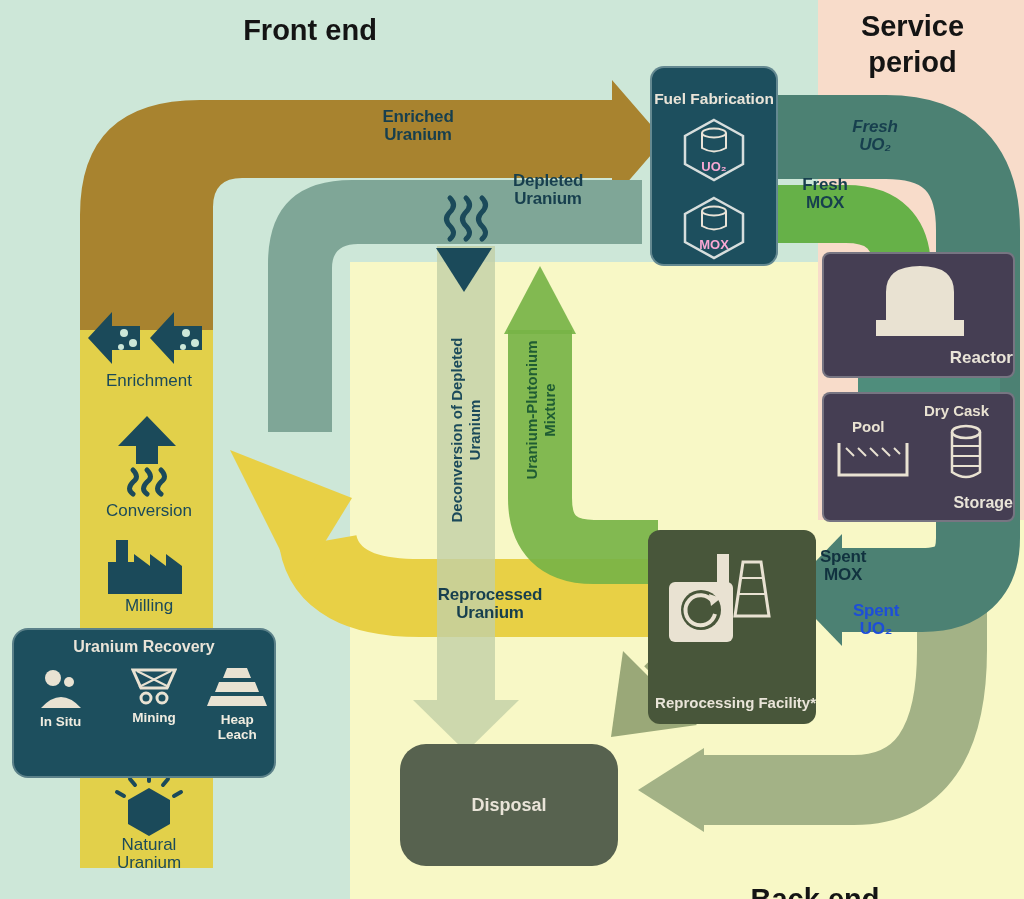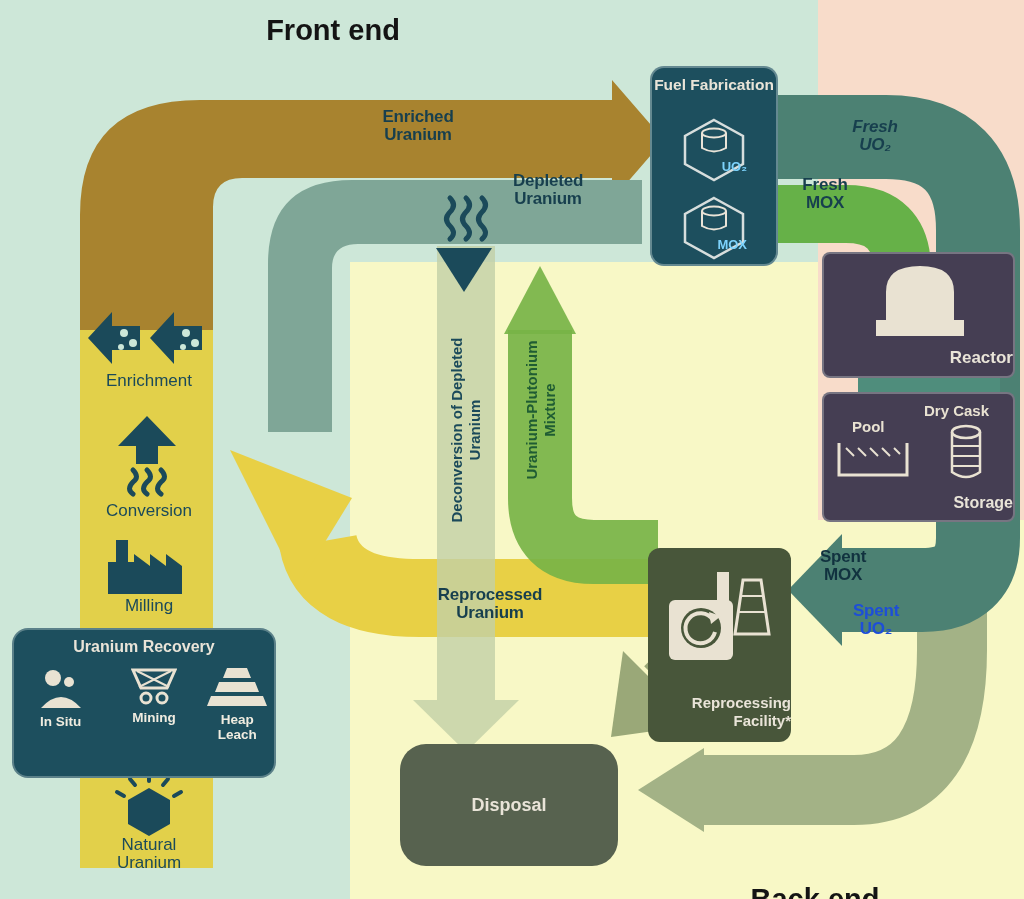--- a/index.html
+++ b/index.html
@@ -12,30 +12,30 @@
                 text-align:center;line-height:1.25;}
   .flow-label{position:absolute;font-weight:bold;font-size:17px;line-height:1.05;
               color:#173f4e;text-align:center;letter-spacing:-0.2px;}
   .vlabel{position:absolute;font-weight:bold;font-size:15px;line-height:1.2;
           text-align:center;transform:rotate(-90deg);}
   .icon-label{position:absolute;font-weight:normal;font-size:17px;color:#1b4a5a;
               text-align:center;line-height:1.05;}
   .node{position:absolute;color:#e9e4d8;}
   .fuelfab{left:650px;top:66px;width:128px;height:200px;background:#1d4f5e;
            border-radius:14px;border:2px solid rgba(235,245,240,.35);box-sizing:border-box;}
-  .fuelfab .title{position:absolute;top:8px;left:0;width:100%;text-align:center;
+  .fuelfab .title{position:absolute;top:22px;left:0;width:100%;text-align:center;
                   font-weight:bold;font-size:15.5px;line-height:1.15;}
   .hex-item{position:absolute;left:29px;width:66px;height:64px;}
-  .hex-label{position:absolute;left:0;bottom:8px;width:100%;text-align:right;
-             font-weight:bold;font-size:13px;color:#7dd3fc;}
+  .hex-label{position:absolute;left:0;bottom:8px;width:100%;text-align:center;
+             font-weight:bold;font-size:13px;color:#f9a8d4;}
   .reactor{left:822px;top:252px;width:193px;height:126px;background:#453e53;
            border-radius:8px;border:2px solid rgba(235,245,240,.3);box-sizing:border-box;}
   .storage{left:822px;top:392px;width:193px;height:130px;background:#453e53;
            border-radius:8px;border:2px solid rgba(235,245,240,.3);box-sizing:border-box;}
-  .reproc{left:648px;top:548px;width:143px;height:194px;background:#48563a;border-radius:12px;}
+  .reproc{left:648px;top:530px;width:168px;height:194px;background:#48563a;border-radius:12px;}
   .disposal{left:400px;top:744px;width:218px;height:122px;background:#57624f;border-radius:26px;
             display:flex;align-items:center;justify-content:center;}
   .recovery{left:12px;top:628px;width:264px;height:150px;background:#1d4f5e;border-radius:16px;
             border:2px solid rgba(235,245,240,.3);box-sizing:border-box;}
   .node .big-label{position:absolute;left:0;bottom:8px;width:100%;text-align:right;
                    font-weight:bold;font-size:17px;}
   .small-wlabel{position:absolute;font-weight:bold;font-size:15px;color:#e9e2d2;}
   .cells{position:absolute;left:0;top:38px;width:100%;display:flex;justify-content:space-around;}
   .cell{width:84px;display:flex;flex-direction:column;align-items:center;}
   .cell .clabel{font-weight:bold;font-size:13.5px;color:#f0ece0;text-align:center;
@@ -78,21 +78,22 @@
 
     <path d="M450,198 q7,7 0,14 q-7,7 0,14 q7,7 0,13" stroke="#1b4a5a" stroke-width="5" fill="none" stroke-linecap="round"></path>
     <path d="M466,198 q7,7 0,14 q-7,7 0,14 q7,7 0,13" stroke="#1b4a5a" stroke-width="5" fill="none" stroke-linecap="round"></path>
     <path d="M482,198 q7,7 0,14 q-7,7 0,14 q7,7 0,13" stroke="#1b4a5a" stroke-width="5" fill="none" stroke-linecap="round"></path>
     <polygon points="436,248 492,248 464,292" fill="#1b4a5a"></polygon>
 
     <path d="M704,646 L664,686" stroke="#9aa878" stroke-width="56" fill="none"></path>
     <polygon points="623,651 697,725 611,737" fill="#9aa878"></polygon>
   </svg>
 
-  <div class="region-title" style="left:248px;top:12px;width:170px;">Front end</div>
+  <div class="region-title" style="left:225px;top:12px;width:170px;">Front end</div>
+  <div class="region-title" style="left:845px;top:8px;width:135px;">Service period</div>
   <div class="region-title" style="left:735px;top:845px;width:160px;margin-top:36px;">Back end</div>
 
   <div class="flow-label" style="left:372px;top:108px;width:92px;">Enriched Uranium</div>
   <div class="flow-label" style="left:502px;top:172px;width:92px;">Depleted Uranium</div>
   <div class="flow-label" style="left:840px;top:118px;width:70px;font-style:italic;">Fresh UO₂</div>
   <div class="flow-label" style="left:790px;top:176px;width:70px;">Fresh MOX</div>
   <div class="flow-label" style="left:810px;top:548px;width:66px;color:#11323f;">Spent MOX</div>
   <div class="flow-label" style="left:838px;top:602px;width:76px;color:#1d4ed8;">Spent UO₂</div>
   <div class="flow-label" style="left:424px;top:586px;width:132px;">Reprocessed Uranium</div>
   <div class="vlabel" style="left:363px;top:412px;width:205px;color:#1b4a5a;">Deconversion of Depleted Uranium</div>

